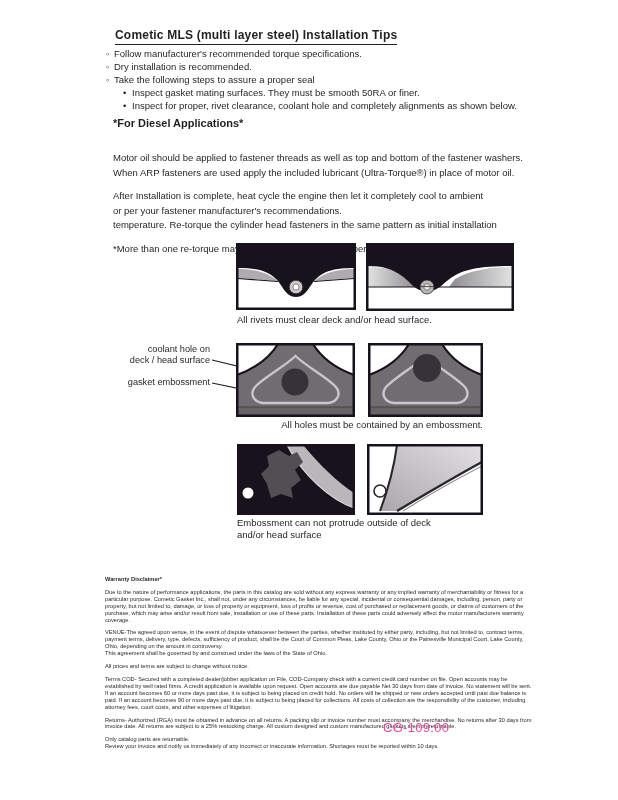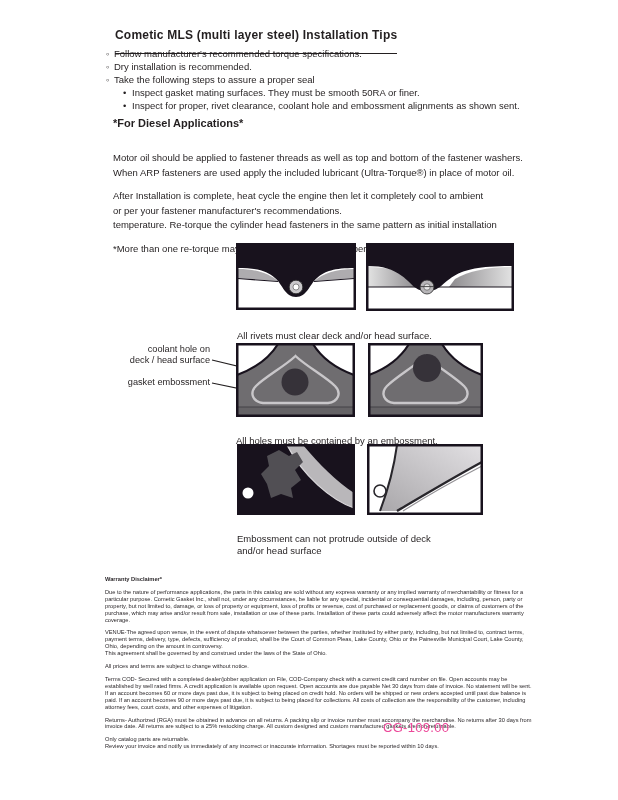--- a/index.html
+++ b/index.html
@@ -3,38 +3,38 @@
 <meta charset="utf-8">
 <style>
   html,body{margin:0;padding:0;background:#ffffff;}
   .page{
     position:relative;width:618px;height:800px;background:#ffffff;overflow:hidden;
     font-family:"Liberation Sans", sans-serif;color:#231f20;
   }
   .title{
     position:absolute;left:115px;top:28px;margin:0;
     font-size:12px;font-weight:bold;letter-spacing:0.2px;
-    border-bottom:1.6px solid #231f20;padding-bottom:11px;white-space:nowrap;
+    border-bottom:1.6px solid #231f20;padding-bottom:2px;white-space:nowrap;
   }
   .tips{position:absolute;left:106px;top:47px;font-size:9.5px;line-height:13px;}
   .tip{display:flex;white-space:nowrap;}
   .tip .m{width:8px;flex:0 0 8px;text-align:left;}
   .tip.sub{margin-left:17px;}
   .tip.sub .m{width:9px;flex:0 0 9px;}
   .diesel{position:absolute;left:113px;top:117px;}
   .diesel h2{margin:0 0 22px 0;font-size:11px;font-weight:bold;white-space:nowrap;}
   .diesel p{margin:0 0 9px 0;font-size:9.5px;line-height:14.5px;}
   .ln{display:block;white-space:nowrap;}
   .fig-label{
     position:absolute;transform:translateX(-50%);margin:15px;
     font-size:13px;font-weight:bold;letter-spacing:0.8px;color:#1c161f;white-space:nowrap;
   }
   .panel{position:absolute;}
   .panel svg{display:block;}
-  .caption{position:absolute;font-size:9.5px;line-height:12px;white-space:nowrap;margin-top:16px;}
+  .caption{position:absolute;font-size:9.5px;line-height:12px;white-space:nowrap;}
   .callout{
     position:absolute;right:408px;text-align:right;
     font-size:9.2px;line-height:10.5px;white-space:nowrap;
   }
   .leader-svg{position:absolute;left:208px;top:352px;}
   .warranty{position:absolute;left:105px;top:576px;width:430px;font-size:5.7px;line-height:6.9px;color:#2c282b;}
   .warranty .w-head{font-weight:bold;margin:0 0 6px 0;}
   .warranty p{margin:0 0 6px 0;}
   .warranty p.mb0{margin-bottom:0;}
   .footer-code{position:absolute;left:383px;top:720px;font-size:13px;letter-spacing:0.3px;color:#ec4899;}
@@ -58,21 +58,21 @@
     <div class="tip">
       <span class="m">◦</span>
       <span>Take the following steps to assure a proper seal</span>
     </div>
     <div class="tip sub">
       <span class="m">•</span>
       <span>Inspect gasket mating surfaces.  They must be smooth 50RA or finer.</span>
     </div>
     <div class="tip sub">
       <span class="m">•</span>
-      <span>Inspect for proper, rivet clearance, coolant hole and embossment alignments as shown sent.</span>
+      <span>Inspect for proper, rivet clearance, coolant hole and completely alignments as shown below.</span>
     </div>
   </div>
 
   <div class="diesel">
     <h2>*For Diesel Applications*</h2>
     <p>
       <span class="ln">Motor oil should be applied to fastener threads as well as top and bottom of the fastener washers.</span>
       <span class="ln">When ARP fasteners are used apply the included lubricant (Ultra-Torque®) in place of motor oil.</span>
     </p>
     <p>
@@ -165,21 +165,21 @@
       <path d="M1 1 H41 C 33 14, 20 25, 1 32 Z" fill="#ffffff"></path>
       <path d="M41 1 C 33 14, 20 25, 1 32" stroke="#18121d" stroke-width="2.2" fill="none"></path>
       <path d="M114 1 H74 C 82 14, 95 25, 114 32 Z" fill="#ffffff"></path>
       <path d="M74 1 C 82 14, 95 25, 114 32" stroke="#18121d" stroke-width="2.2" fill="none"></path>
       <path d="M57.5 13 C 68 23, 87 34, 96 43 C 103 50, 99 59, 89 60 L 26 60 C 16 59, 12 50, 19 43 C 28 34, 47 23, 57.5 13 Z" fill="none" stroke="#c9c7ca" stroke-width="2.4"></path>
       <circle cx="59" cy="25" r="14" fill="#363239"></circle>
       <rect x="1.25" y="1.25" width="112.5" height="71.5" fill="none" stroke="#18121d" stroke-width="2.5"></rect>
     </svg>
   </div>
 
-  <div class="caption" style="left:236px;top:419px;width:247px;text-align:left;">All holes must be contained by an embossment.</div>
+  <div class="caption" style="left:236px;top:419px;width:247px;text-align:right;">All holes must be contained by an embossment.</div>
 
   <p class="fig-label" style="left:294px;top:431px;">RIGHT</p>
   <p class="fig-label" style="left:421px;top:431px;">WRONG</p>
 
   <div class="panel" style="left:237px;top:444px;">
     <svg width="118" height="71" viewBox="0 0 118 71">
       <rect x="0" y="0" width="118" height="71" fill="#18121d"></rect>
       <path d="M66 1 C 82 20, 100 38, 117 49 L 117 64 C 94 56, 66 32, 50 1 Z" fill="#b9b7ba"></path>
       <path d="M50 1 C 66 32, 94 56, 117 64" stroke="#d8d6d9" stroke-width="1.3" fill="none"></path>
       <path d="M30 12 L 42 6 L 52 12 L 60 8 L 66 18 L 58 26 L 64 36 L 54 44 L 56 54 L 44 50 L 34 54 L 30 40 L 24 30 L 32 22 Z" fill="#514f54"></path>

